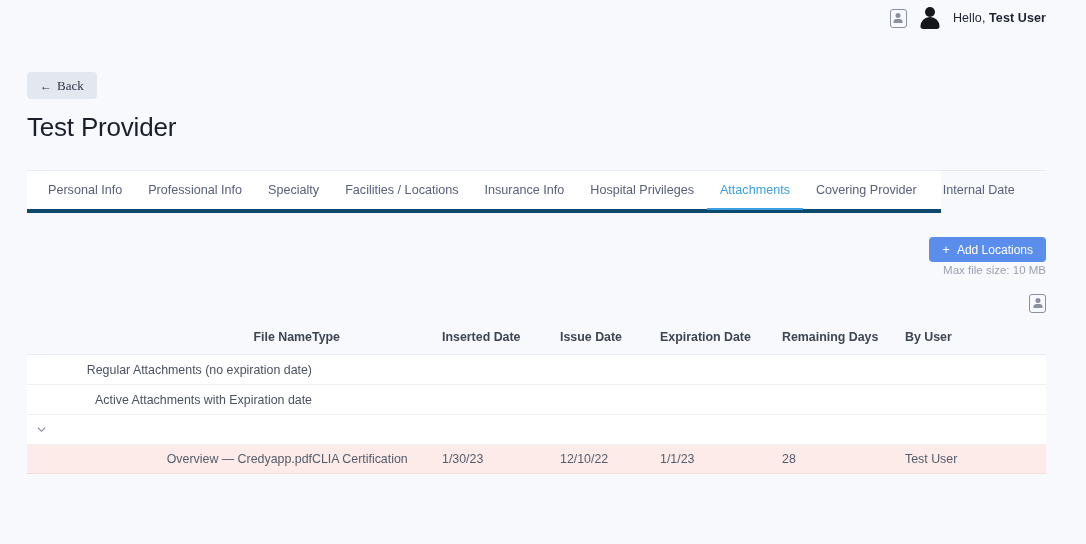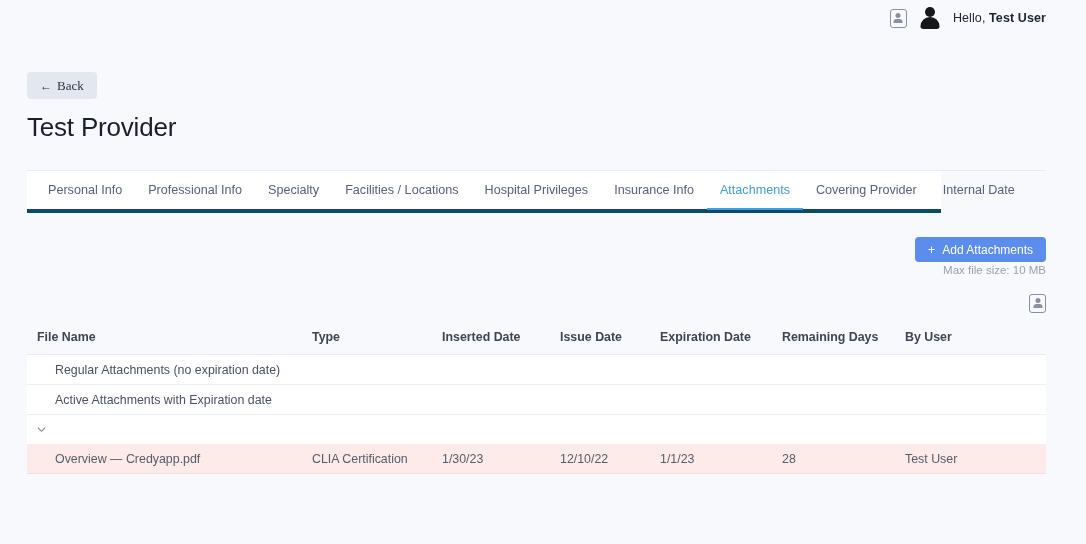--- a/index.html
+++ b/index.html
@@ -190,21 +190,21 @@
     background: #ffffff;
     border-bottom: 1px solid #eef0f4;
     color: #555c6b;
   }
   .row.group { color: #4a5160; }
   .row.expired {
     background: #fcebe9;
     border-bottom: 1px solid #f6ddda;
     height: 29px;
   }
-  .c-file   { width: 285px; padding-left: 10px; }
+  .c-file   { width: 285px; padding-left: 10px; text-align: right; }
   .c-type   { width: 130px; }
   .c-ins    { width: 118px; }
   .c-issue  { width: 100px; }
   .c-exp    { width: 122px; }
   .c-rem    { width: 123px; }
   .c-user   { width: 120px; }
 
   .row .c-file { padding-left: 28px; }
   .row.expired .c-file { padding-left: 28px; }
   .thead .c-file { padding-left: 10px; }
@@ -238,31 +238,31 @@
   </button>
 
   <div class="page-title">Test Provider</div>
 
   <div class="tabs-wrap">
     <div class="tabs">
       <div class="tab">Personal Info</div>
       <div class="tab">Professional Info</div>
       <div class="tab">Specialty</div>
       <div class="tab">Facilities / Locations</div>
+      <div class="tab">Insurance Info</div>
       <div class="tab">Hospital Privileges</div>
-      <div class="tab">Insurance Info</div>
       <div class="tab active">Attachments</div>
       <div class="tab">Covering Provider</div>
       <div class="tab">Internal Date</div>
     </div>
   </div>
 
   <button class="add-btn">
     <span class="plus">+</span>
-    <span>Add Attachments</span>
+    <span>Add Locations</span>
   </button>
   <div class="maxsize">Max file size: 10 MB</div>
   <div class="grid-icon-wrap">
     <div class="badge-icon"></div>
   </div>
 
   <div class="table">
 
     <div class="thead">
       <div class="c-file">File Name</div>

